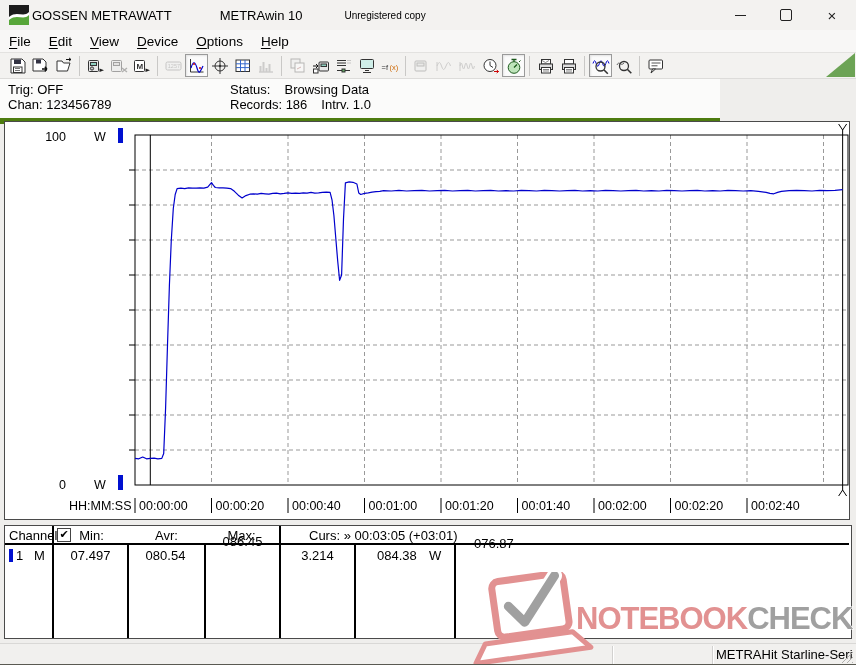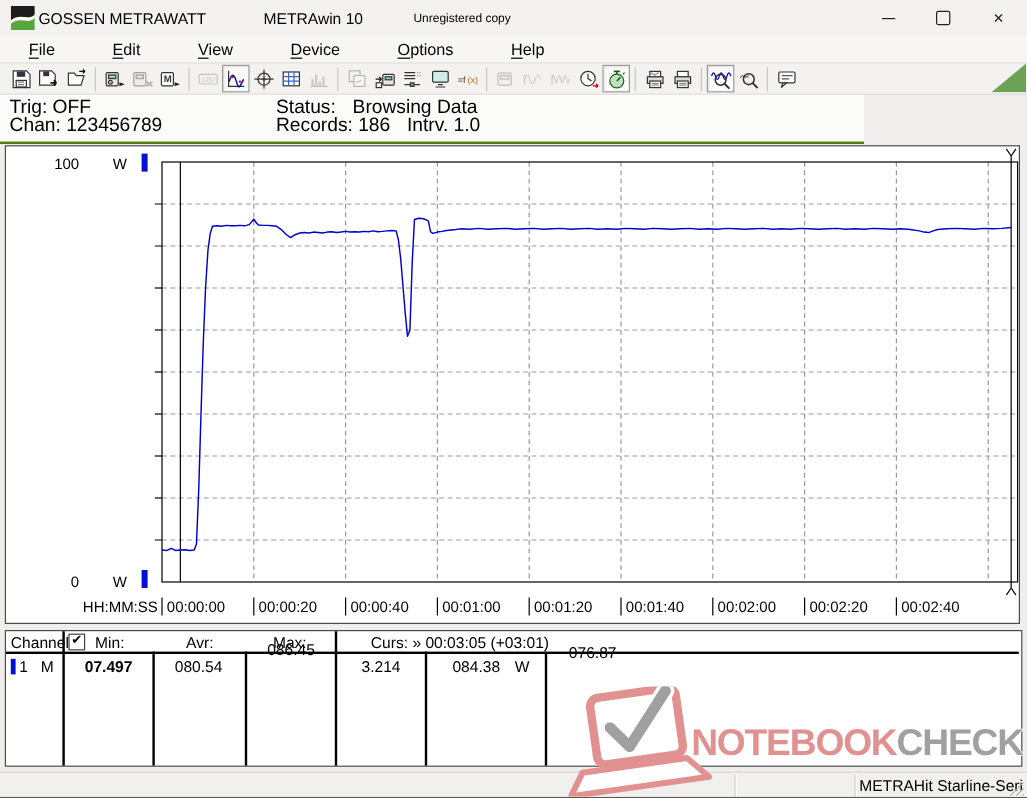--- a/index.html
+++ b/index.html
@@ -9,31 +9,31 @@
   .titlebar .brand{margin-left:32px;font-size:13px;}
   .titlebar .app{margin-left:48px;font-size:13px;}
   .titlebar .copy{margin-left:42px;font-size:10px;}
   .logo{position:absolute;left:9px;top:5px;width:20px;height:20px;}
   .wctrl{position:absolute;top:0;height:30px;width:44px;display:flex;align-items:center;justify-content:center;font-size:15px;color:#222;}
   .wc-min{right:94px;} .wc-max{right:48px;} .wc-close{right:2px;}
   .wc-min i{display:block;width:11px;height:1px;background:#222;}
   .wc-max i{display:block;width:10px;height:10px;border:1px solid #222;border-radius:2px;}
   
   .menubar{position:absolute;left:0;top:30px;width:856px;height:22px;background:#f8f7f6;display:flex;align-items:center;font-size:13.5px;}
-  .menubar .mi{padding:2px 24px;} .mi u{text-underline-offset:2px;}
+  .menubar .mi{padding:2px 9px;} .mi u{text-underline-offset:2px;}
   
   .toolbar{position:absolute;left:0;top:52px;width:856px;height:27px;background:#f3f2f0;border-top:1px solid #e3e2e0;border-bottom:1px solid #dddcda;display:flex;align-items:center;padding-left:6px;box-sizing:border-box;}
   .tb{width:23px;height:23px;display:inline-flex;align-items:center;justify-content:center;flex:0 0 auto;}
   .tb svg{width:18px;height:18px;}
   .tb.sel{width:21px;height:21px;background:#fbfbfb;border:1px solid #9a9a9a;box-shadow:inset 1px 1px 2px #e3e3e3;}
   .g{opacity:.42;}
   .sep{width:1px;height:20px;background:#c9c8c6;margin:0 4px;flex:0 0 auto;}
   .corner-tri{position:absolute;right:1px;top:53px;width:29px;height:24px;background:#6ca355;clip-path:polygon(100% 0,100% 100%,0 100%);}
   
-  .statuspanel{position:absolute;left:0;top:79px;width:720px;height:39px;background:#fbfbfa;border-bottom:2px solid #4d7c0f;font-size:16px;}
+  .statuspanel{position:absolute;left:0;top:79px;width:720px;height:39px;background:#fbfbfa;border-bottom:6px solid #4d7c0f;font-size:13px;}
   .sp-col1{position:absolute;left:8px;top:3px;line-height:15px;}
   .sp-col2{position:absolute;left:230px;top:3px;line-height:15px;}
   .sp-gap{display:inline-block;width:14px;}
   
   .chartpanel{position:absolute;left:4px;top:121px;width:846px;height:399px;background:#fff;border:1px solid #4a4a4a;box-sizing:border-box;}
   .chartpanel svg{position:absolute;left:0;top:0;}
   #chart-svg text{font-family:"Liberation Sans",sans-serif;}
   
   .tablepanel{position:absolute;left:4px;top:525px;width:848px;height:114px;background:#fff;border:1px solid #4a4a4a;box-sizing:border-box;font-size:13px;}
   .tp-abs{position:absolute;}
@@ -357,21 +357,21 @@
     <div class="hline" style="top:17px;"></div>
     <div class="vline" style="left:47px;top:0;height:112px;"></div>
     <div class="vline" style="left:274px;top:0;height:112px;"></div>
     <div class="vline" style="left:122px;top:17px;height:95px;"></div>
     <div class="vline" style="left:199px;top:17px;height:95px;"></div>
     <div class="vline" style="left:349px;top:17px;height:95px;"></div>
     <div class="vline" style="left:449px;top:17px;height:95px;"></div>
     <div class="chanmark"></div>
     <div class="tp-abs" style="left:11px;top:22px;">1</div>
     <div class="tp-abs" style="left:29px;top:22px;">M</div>
-    <div class="cell" style="left:49px;top:22px;width:73px;font-weight:bold;">07.497</div>
+    <div class="cell" style="left:49px;top:22px;width:73px;">07.497</div>
     <div class="cell" style="left:124px;top:22px;width:73px;">080.54</div>
     <div class="cell" style="left:201px;top:8px;width:73px;">086.45</div>
     <div class="cell" style="left:276px;top:22px;width:73px;">3.214</div>
     <div class="tp-abs" style="left:372px;top:22px;">084.38</div>
     <div class="tp-abs" style="left:424px;top:22px;">W</div>
     <div class="tp-abs" style="left:469px;top:10px;">076.87</div>
   </div>
 
   <svg class="watermark" viewBox="0 0 390 92">
     <g transform="rotate(-8 60 45)">

